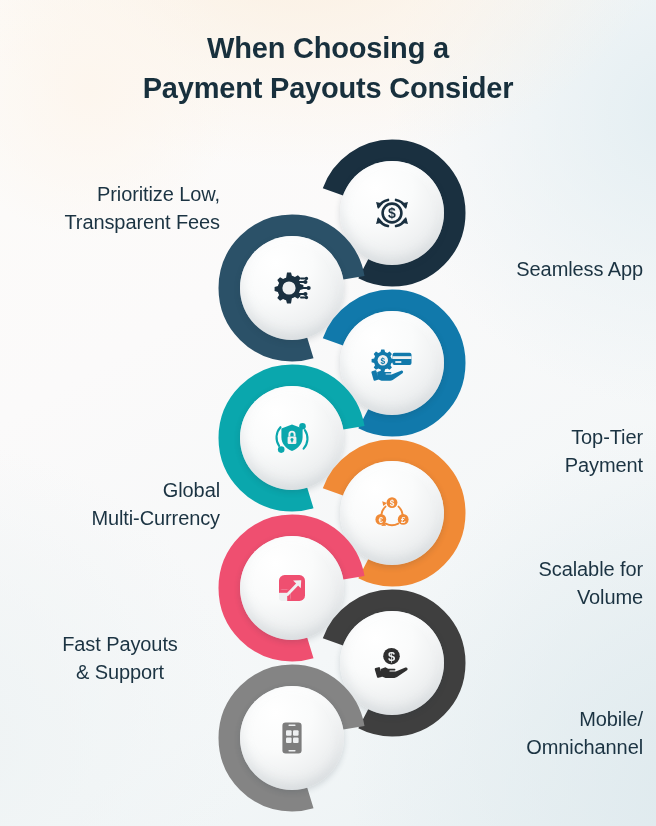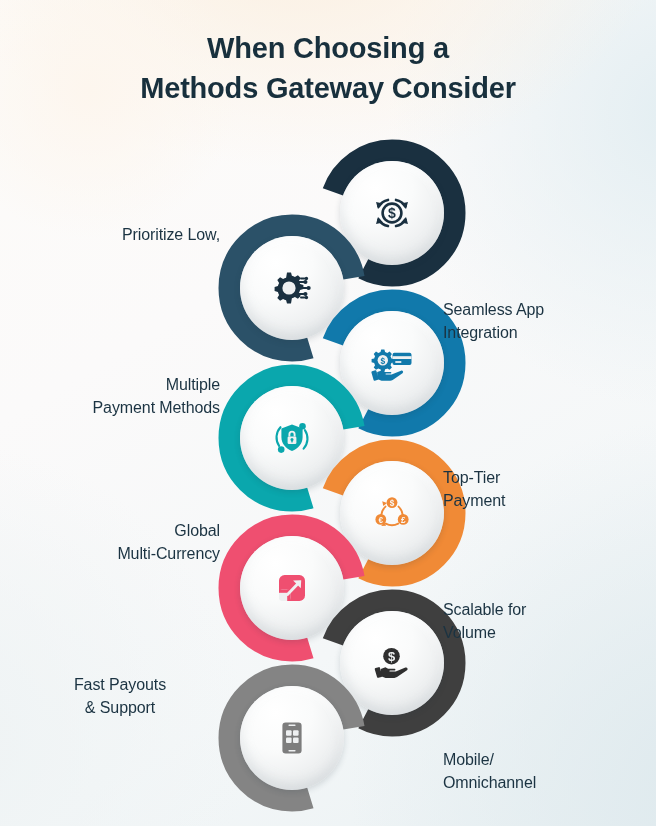--- a/index.html
+++ b/index.html
@@ -88,41 +88,40 @@
     display: flex;
     align-items: center;
     justify-content: center;
   }
   .disc svg { display: block; }
 
   
   .label {
     position: absolute;
     color: #1b3342;
-    font-size: 16px;
+    font-size: 20px;
     font-weight: normal;
     line-height: 1.42;
     letter-spacing: -0.1px;
-    margin-top: 44px;
   }
   .label.left  { text-align: right; }
-  .label.right { text-align: left; }
+  .label.right { text-align: right; }
   .label .line { display: block; white-space: nowrap; }
 </style>
 </head>
 <body>
 
 <div class="poster">
 
   <div class="bg-base"></div>
   <div class="bg-tint-tl"></div>
 
   <div class="title">
     <span class="line">When Choosing a</span>
-    <span class="line">Methods Gateway Consider</span>
+    <span class="line">Payment Payouts Consider</span>
   </div>
 
   <div class="chain">
 
     <div class="node" style="left:318px; top:139px;">
       <div class="ring">
         <svg width="148" height="148" viewBox="0 0 148 148">
           <circle cx="74" cy="74" r="62" fill="none" stroke="#1a3040" stroke-width="23" stroke-linecap="butt" stroke-dasharray="301 89" stroke-dashoffset="77" transform="rotate(-90 74 74)"></circle>
         </svg>
       </div>
@@ -307,31 +306,27 @@
             <rect x="26.0" y="24.4" width="5.6" height="5.6" rx="1.1"></rect>
           </g>
         </svg>
       </div>
     </div>
 
   </div>
 
   <div class="label left" style="left:20px; top:180px; width:200px;">
     <span class="line">Prioritize Low,</span>
+    <span class="line">Transparent Fees</span>
   </div>
 
   <div class="label right" style="left:443px; top:255px; width:200px;">
     <span class="line">Seamless App</span>
-    <span class="line">Integration</span>
-  </div>
-
-  <div class="label left" style="left:20px; top:330px; width:200px;">
-    <span class="line">Multiple</span>
-    <span class="line">Payment Methods</span>
-  </div>
+  </div>
+
 
   <div class="label right" style="left:443px; top:423px; width:200px;">
     <span class="line">Top-Tier</span>
     <span class="line">Payment</span>
   </div>
 
   <div class="label left" style="left:20px; top:476px; width:200px;">
     <span class="line">Global</span>
     <span class="line">Multi-Currency</span>
   </div>

